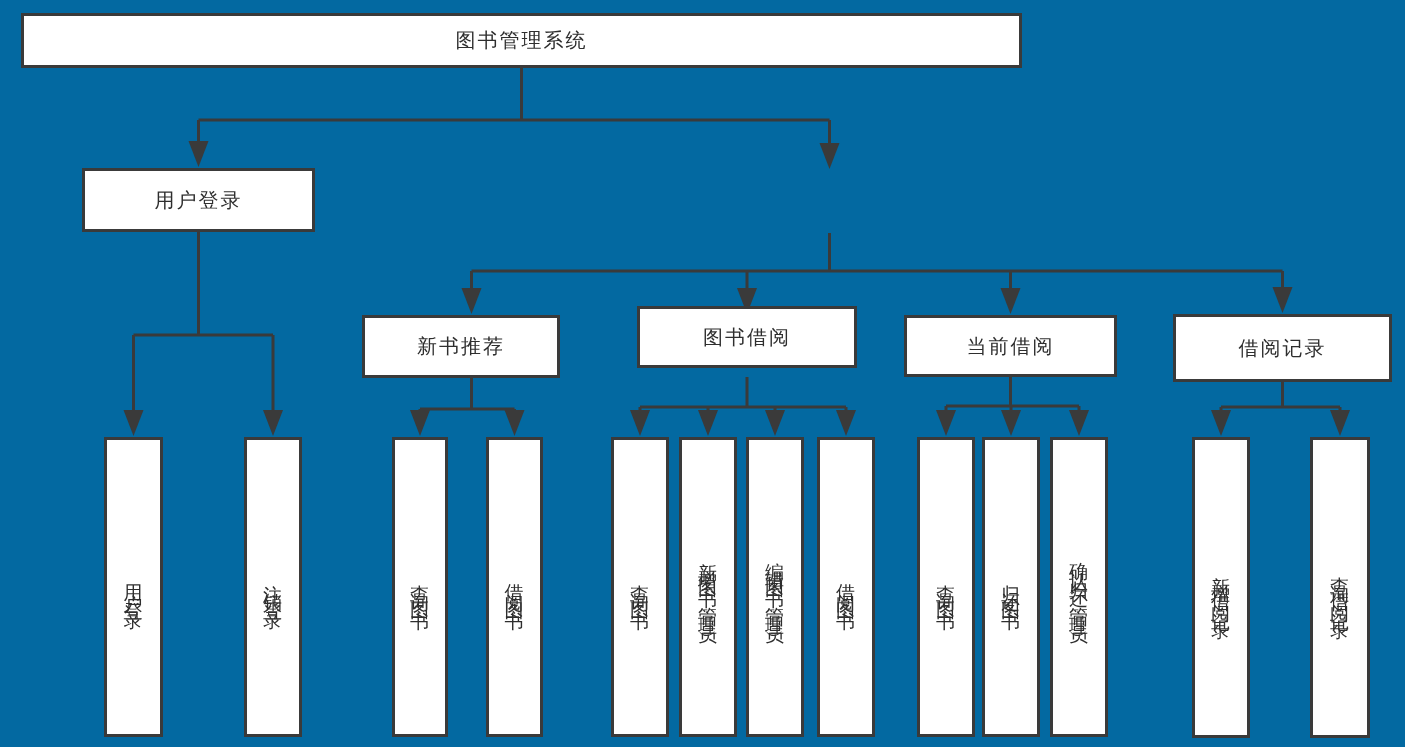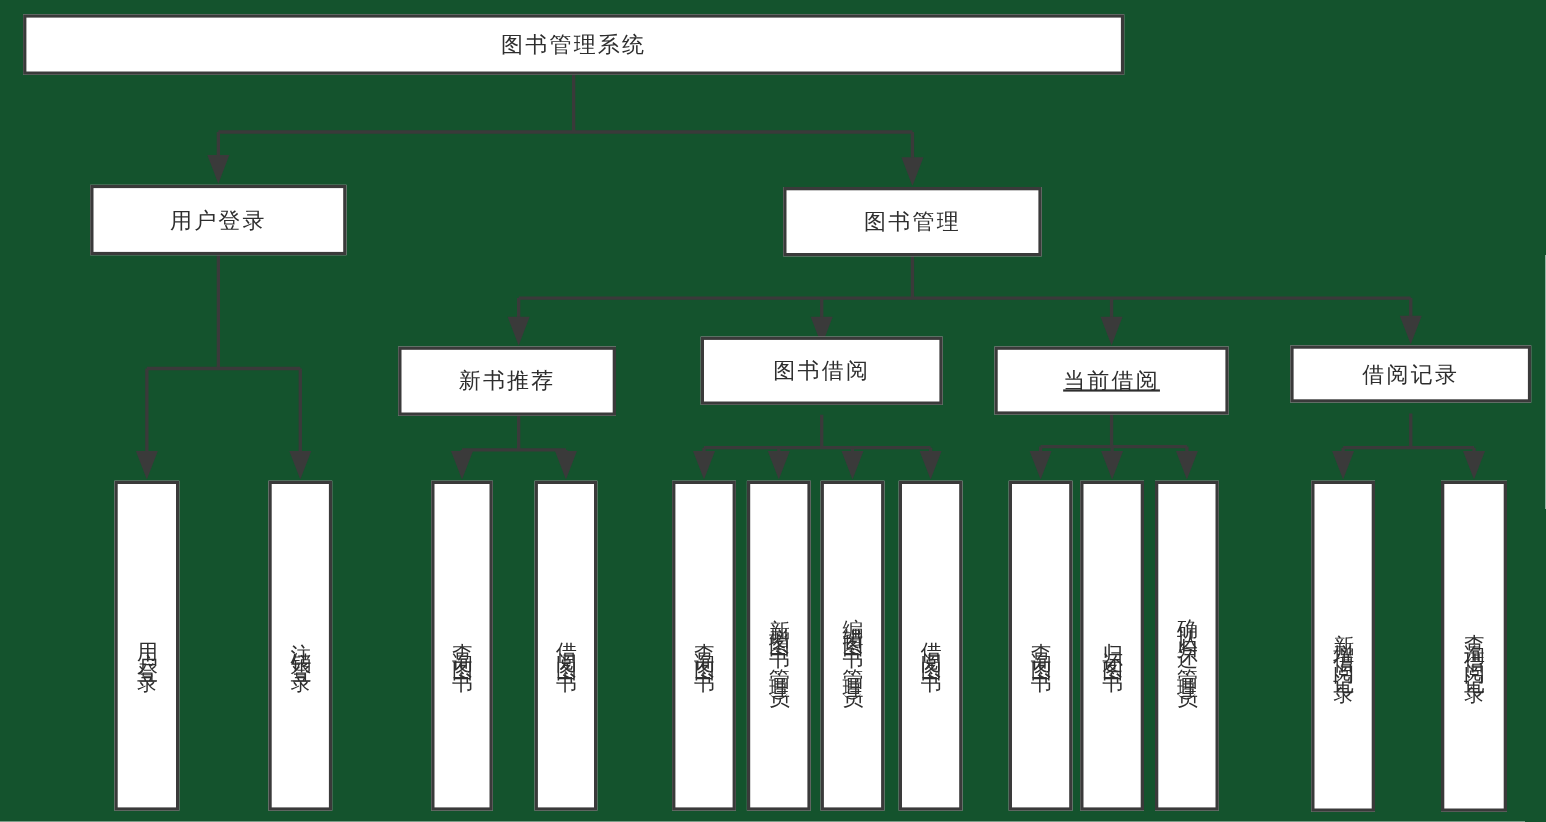--- a/index.html
+++ b/index.html
@@ -1,17 +1,17 @@
 <!DOCTYPE html>
 <html><head>
 <meta charset="utf-8">
 <style>
   html,body { margin:0; padding:0; background:#ffffff; }
   .canvas {
-    position:relative; width:1405px; height:747px; background:#14532d;
+    position:relative; width:1405px; height:747px; background:#0369a1;
     font-family:"Liberation Sans","DejaVu Sans",sans-serif; overflow:hidden;
   }
   .box {
     position:absolute; background:#ffffff; border:3px solid #3a3a3a;
     display:flex; align-items:center; justify-content:center;
     color:#2e2e2e; font-size:20px; letter-spacing:2px;
     box-sizing:border-box; z-index:2; text-align:center;
   }
   .vbox span {
     writing-mode:vertical-rl; text-orientation:mixed;
@@ -64,26 +64,25 @@
       <polygon points="1001,410 1021,410 1011,436"></polygon>
       <polygon points="1069,410 1089,410 1079,436"></polygon>
       <polygon points="1211,410 1231,410 1221,436"></polygon>
       <polygon points="1330,410 1350,410 1340,436"></polygon>
     </g>
   </svg>
 
   <div class="box" style="left:21px; top:13px; width:1001px; height:55px;">图书管理系统</div>
 
   <div class="box" style="left:82px; top:168px; width:233px; height:64px;">用户登录</div>
-  <div class="box" style="left:712px; top:170px; width:235px; height:63px;">图书管理</div>
 
   <div class="box" style="left:362px; top:315px; width:198px; height:63px;">新书推荐</div>
   <div class="box" style="left:637px; top:306px; width:220px; height:62px;">图书借阅</div>
-  <div class="box" style="left:904px; top:315px; width:213px; height:62px;text-decoration:underline;">当前借阅</div>
-  <div class="box" style="left:1173px; top:314px; width:219px; height:52px;">借阅记录</div>
+  <div class="box" style="left:904px; top:315px; width:213px; height:62px;">当前借阅</div>
+  <div class="box" style="left:1173px; top:314px; width:219px; height:68px;">借阅记录</div>
 
   <div class="box vbox" style="left:104px; top:437px; width:59px; height:300px;">
     <span>用户登录</span>
   </div>
   <div class="box vbox" style="left:244px; top:437px; width:58px; height:300px;">
     <span>注销登录</span>
   </div>
 
   <div class="box vbox" style="left:392px; top:437px; width:56px; height:300px;">
     <span>查询图书</span>

